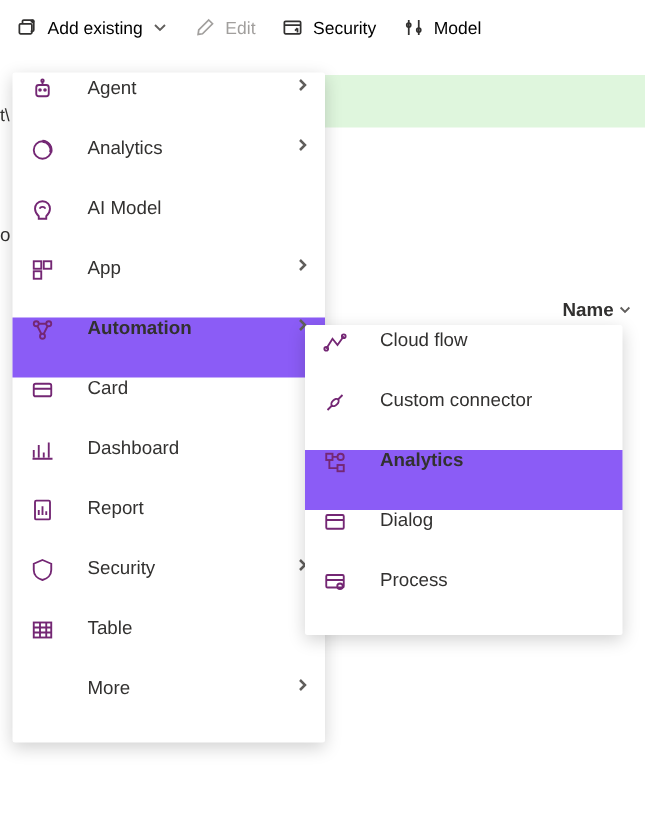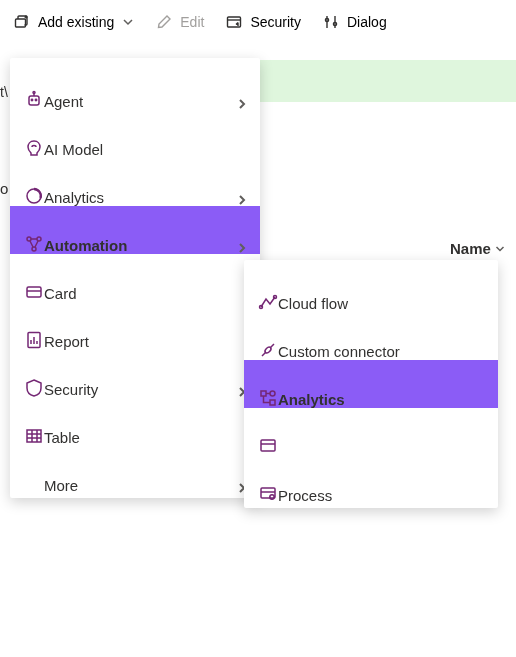--- a/index.html
+++ b/index.html
@@ -63,24 +63,24 @@
       top: 58px;
       left: 10px;
       width: 250px;
       background: #fff;
       box-shadow: 0 4px 14px rgba(0,0,0,.18);
       border-radius: 2px;
       padding: 4px 0;
     }
     .menu-item {
       display: flex;
-      align-items: flex-end;
+      align-items: flex-start;
       height: 48px;
       padding: 0 12px 0 14px;
-      gap: 0;
+      gap: 26px;
       cursor: pointer;
       position: relative;
     }
     .menu-item:hover, .menu-item.active { background: #8b5cf6; font-weight: bold; }
     .menu-item .micon {
       width: 20px; height: 20px;
       display:inline-flex; align-items:center; justify-content:center;
       flex-shrink: 0;
     }
     .menu-item .micon svg { stroke: #742774; fill:none; stroke-width:1.5; }
@@ -153,21 +153,21 @@
   </div>
 
   <div class="toolbar-item">
     <span class="ticon">
       <svg viewBox="0 0 16 16" width="16" height="16" fill="none" stroke-width="1.4">
         <path d="M4 2 V14 M12 2 V14"></path>
         <circle cx="4" cy="6" r="1.6"></circle>
         <circle cx="12" cy="10" r="1.6"></circle>
       </svg>
     </span>
-    <span>Dialog</span>
+    <span>Model</span>
   </div>
 </div>
 
 <div class="green-strip"></div>
 
 <span class="side-letter2">t\</span>
 <span class="side-letter">o</span>
 
 <div class="col-header">
   <span>Name</span>
@@ -194,42 +194,57 @@
     <span class="sub-chev">
         <svg viewBox="0 0 12 12" width="12" height="12">
           <path d="M4 2 L8 6 L4 10"></path>
         </svg>
       </span>
   </div>
 
   <div class="menu-item">
     <span class="micon">
       <svg viewBox="0 0 20 20">
+          <circle cx="10" cy="10" r="7"></circle>
+          <path d="M10 3 A7 7 0 0 1 16.5 12" stroke-width="2.4"></path>
+        </svg>
+    </span>
+    <span class="label">Analytics</span>
+    <span class="sub-chev">
+        <svg viewBox="0 0 12 12" width="12" height="12">
+          <path d="M4 2 L8 6 L4 10"></path>
+        </svg>
+      </span>
+  </div>
+
+  <div class="menu-item">
+    <span class="micon">
+      <svg viewBox="0 0 20 20">
           <path d="M10 3 C6 3 4 6 4 9 C4 12 6 14 7 15 V17 H13 V15 C14 14 16 12 16 9 C16 6 14 3 10 3 Z"></path>
           <path d="M8 9 C8 7 12 7 12 9"></path>
         </svg>
     </span>
     <span class="label">AI Model</span>
   </div>
 
   <div class="menu-item">
     <span class="micon">
       <svg viewBox="0 0 20 20">
-          <circle cx="10" cy="10" r="7"></circle>
-          <path d="M10 3 A7 7 0 0 1 16.5 12" stroke-width="2.4"></path>
-        </svg>
-    </span>
-    <span class="label">Analytics</span>
-    <span class="sub-chev">
-        <svg viewBox="0 0 12 12" width="12" height="12">
-          <path d="M4 2 L8 6 L4 10"></path>
-        </svg>
-      </span>
-  </div>
-
+          <rect x="3" y="3" width="6" height="6"></rect>
+          <rect x="11" y="3" width="6" height="6"></rect>
+          <rect x="3" y="11" width="6" height="6"></rect>
+        </svg>
+    </span>
+    <span class="label">App</span>
+    <span class="sub-chev">
+        <svg viewBox="0 0 12 12" width="12" height="12">
+          <path d="M4 2 L8 6 L4 10"></path>
+        </svg>
+      </span>
+  </div>
 
   <div class="menu-item active">
     <span class="micon">
       <svg viewBox="0 0 20 20">
           <circle cx="5" cy="5" r="2"></circle>
           <circle cx="15" cy="5" r="2"></circle>
           <circle cx="10" cy="15" r="2"></circle>
           <path d="M7 5 H13 M6 7 L9 13 M14 7 L11 13"></path>
         </svg>
     </span>
@@ -244,20 +259,28 @@
   <div class="menu-item">
     <span class="micon">
       <svg viewBox="0 0 20 20">
           <rect x="3" y="5" width="14" height="10" rx="1.5"></rect>
           <path d="M3 9 H17"></path>
         </svg>
     </span>
     <span class="label">Card</span>
   </div>
 
+  <div class="menu-item">
+    <span class="micon">
+      <svg viewBox="0 0 20 20">
+          <path d="M3 16 V10 M7 16 V6 M11 16 V12 M15 16 V4 M2 17 H18"></path>
+        </svg>
+    </span>
+    <span class="label">Dashboard</span>
+  </div>
 
   <div class="menu-item">
     <span class="micon">
       <svg viewBox="0 0 20 20">
           <rect x="4" y="2.5" width="12" height="15" rx="1"></rect>
           <path d="M7 14 V10 M10 14 V7 M13 14 V11"></path>
         </svg>
     </span>
     <span class="label">Report</span>
   </div>
@@ -337,20 +360,21 @@
   </div>
 
 
   <div class="menu-item">
     <span class="micon">
       <svg viewBox="0 0 20 20">
           <rect x="3" y="4" width="14" height="11" rx="1"></rect>
           <path d="M3 8 H17"></path>
         </svg>
     </span>
+    <span class="label">Dialog</span>
   </div>
 
   <div class="menu-item">
     <span class="micon">
       <svg viewBox="0 0 20 20">
           <rect x="3" y="4" width="14" height="10" rx="1"></rect>
           <path d="M3 8 H17"></path>
           <circle cx="14" cy="13" r="2.2"></circle>
           <path d="M14 10.8 V11.3 M14 14.7 V15.2 M11.8 13 H12.3 M15.7 13 H16.2"></path>
         </svg>

